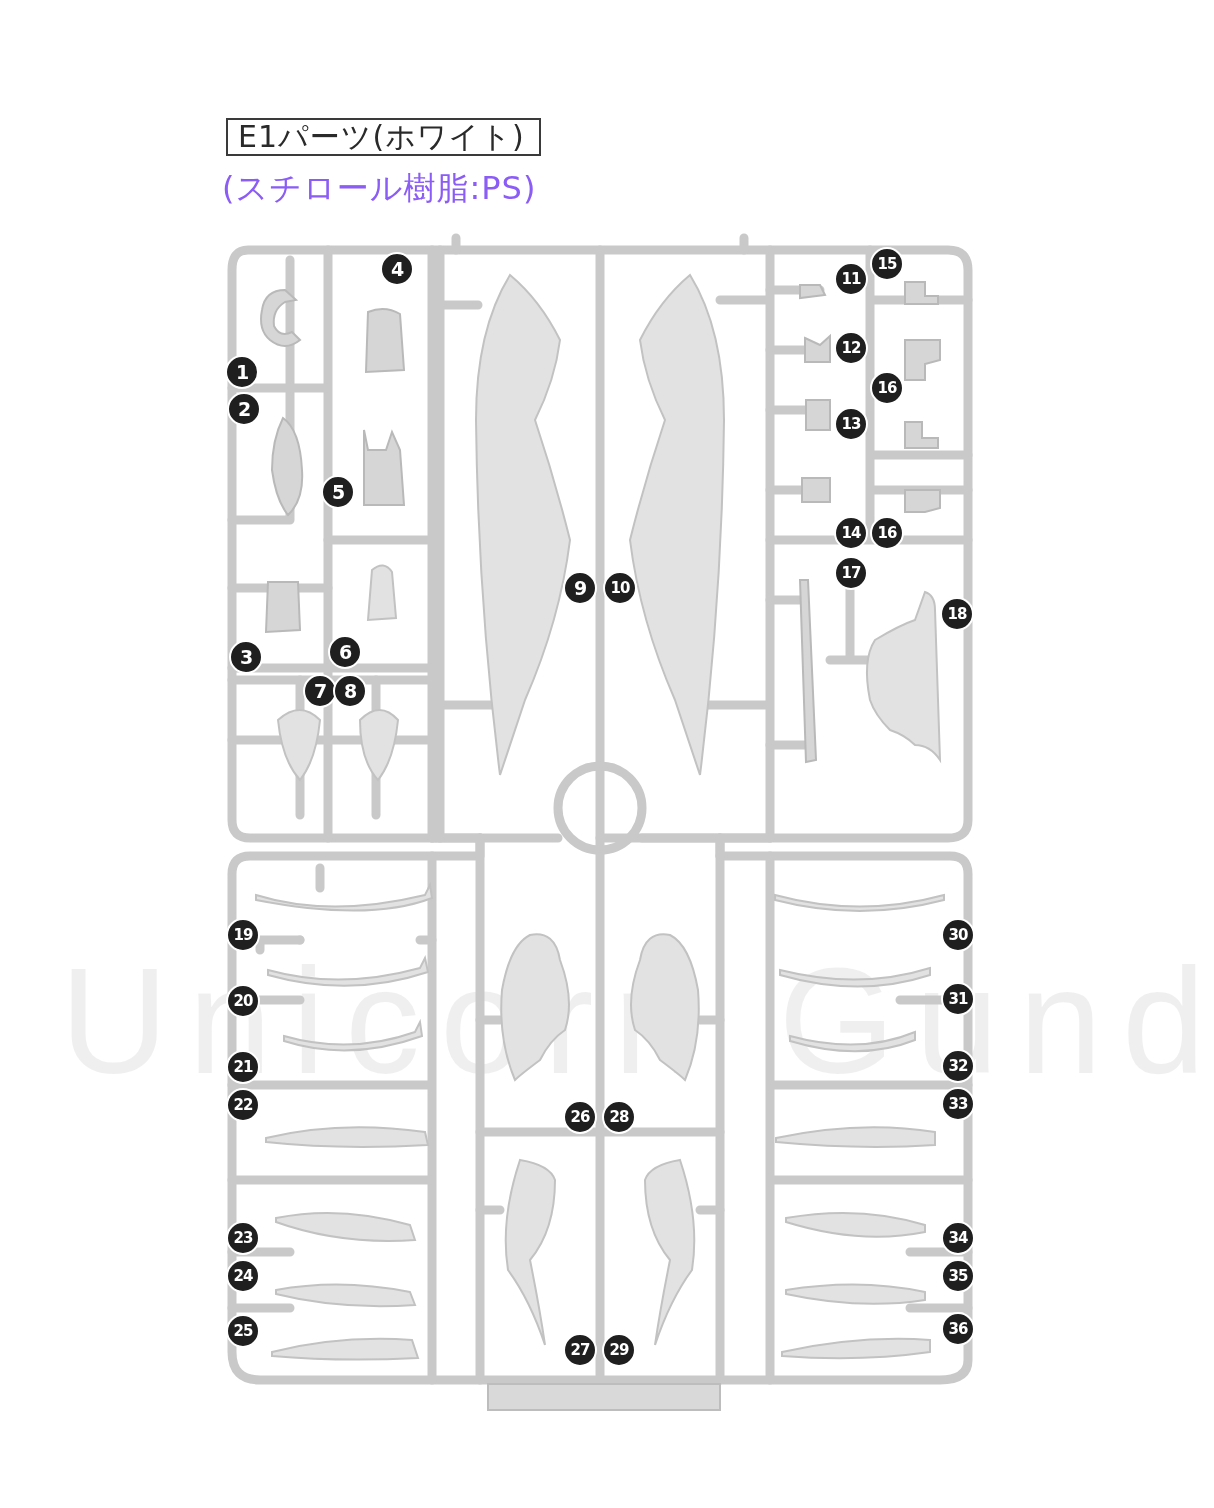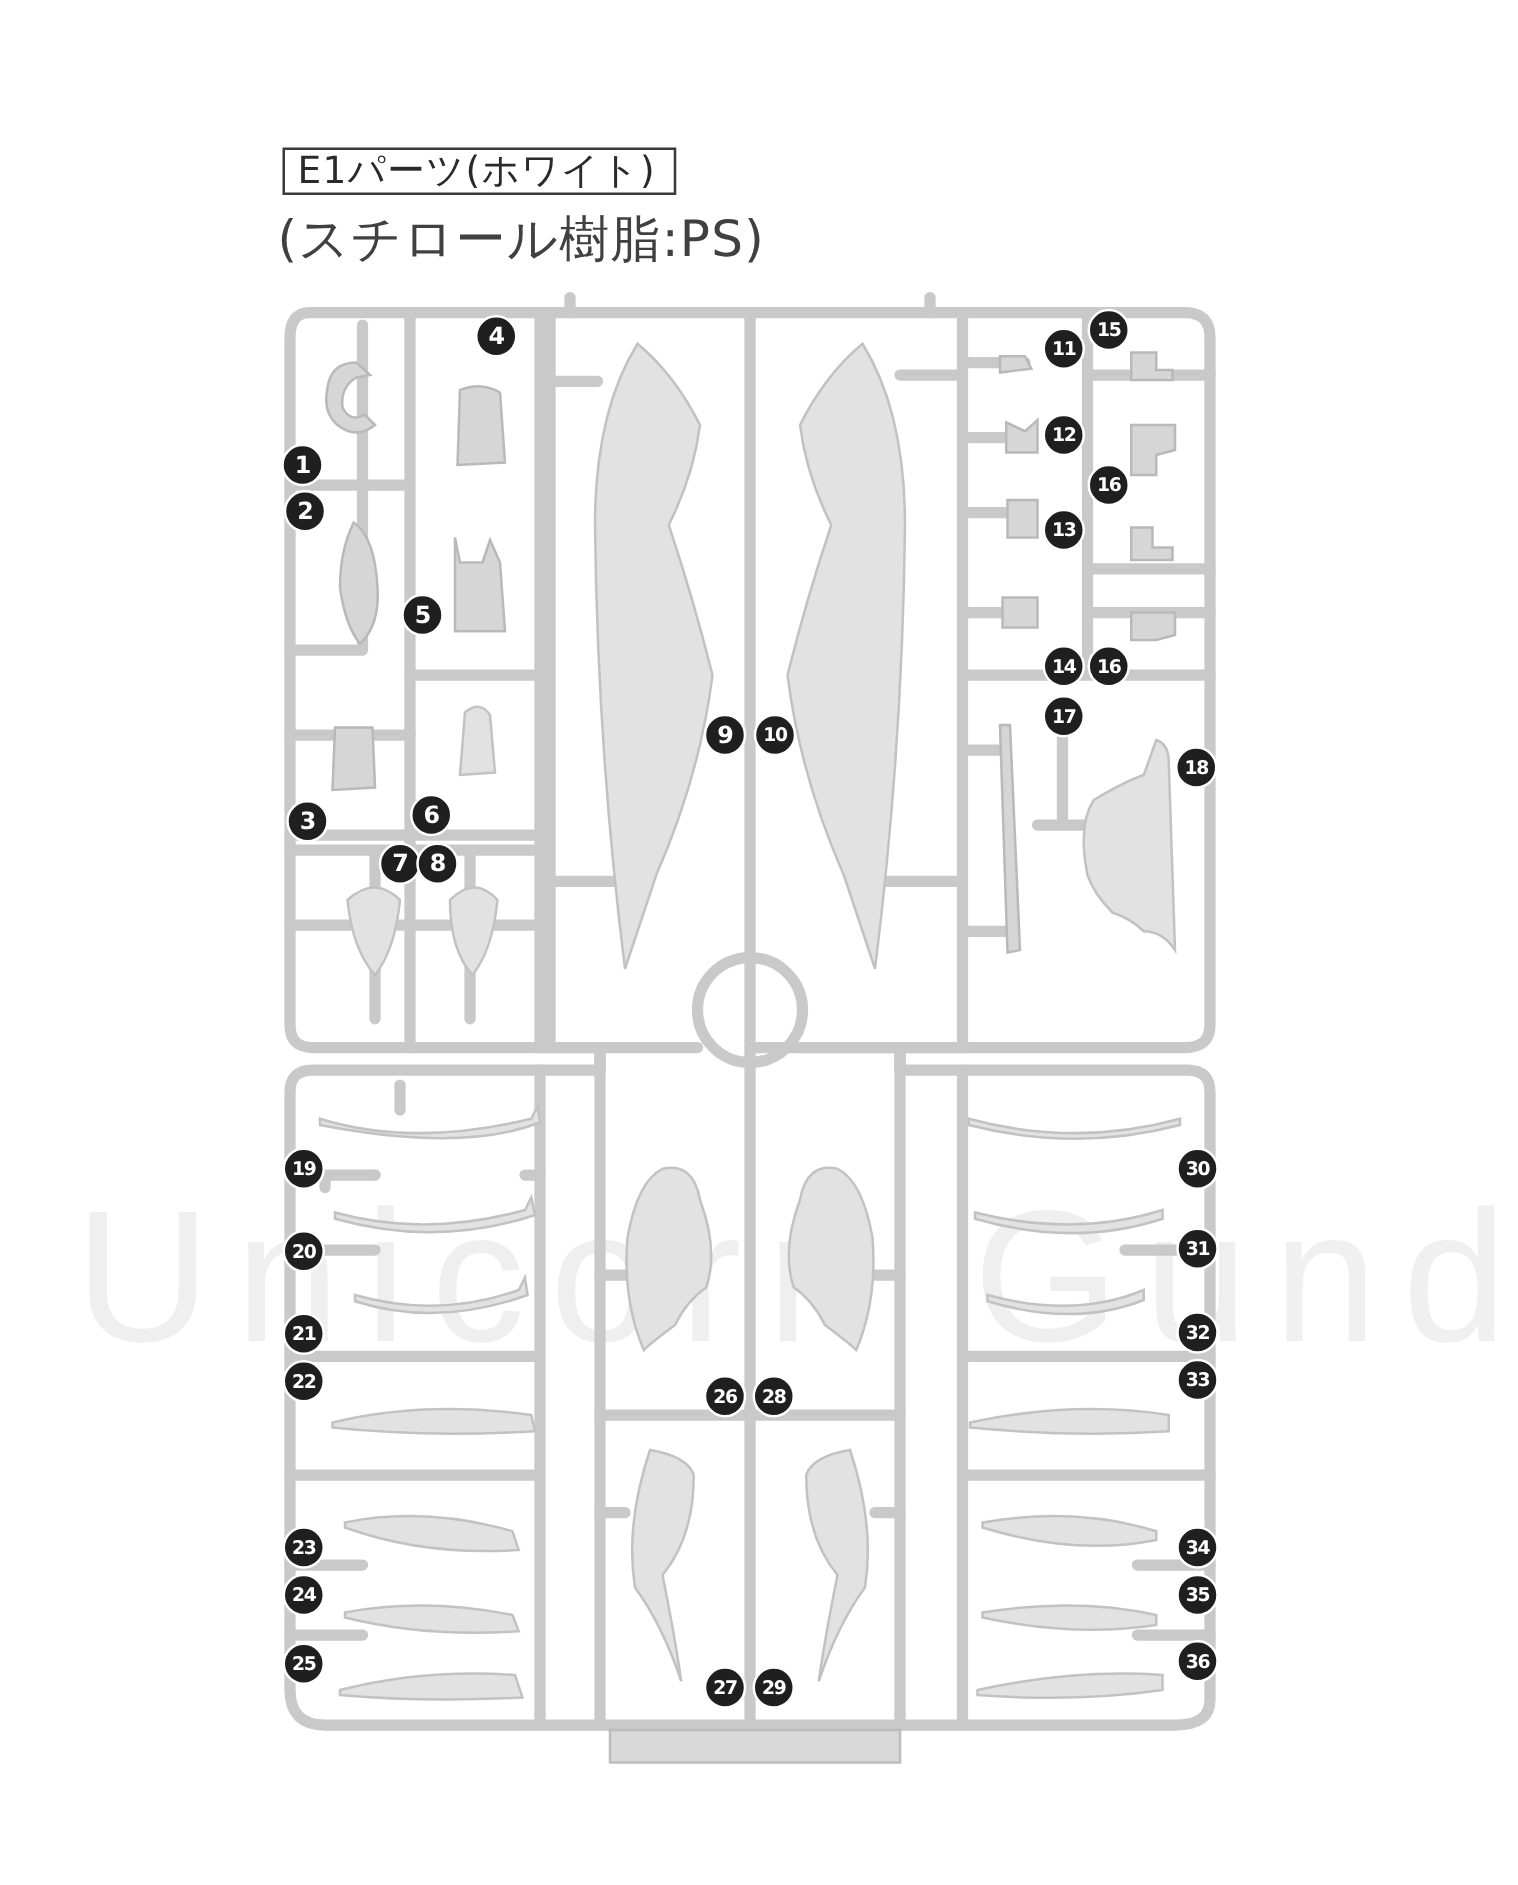--- a/index.html
+++ b/index.html
@@ -1,21 +1,21 @@
 <!DOCTYPE html>
 <html><head>
 <meta charset="utf-8">
 <style>
   html, body { margin:0; padding:0; background:#ffffff; }
   body { width:1214px; height:1508px; position:relative; overflow:hidden;
          font-family:"DejaVu Sans","Liberation Sans",sans-serif; }
   .title-box { position:absolute; left:226px; top:118px; height:34px; padding:0 14px 0 10px;
                border:2px solid #3a3a3a; display:flex; align-items:center;
                font-size:30px; color:#2a2a2a; letter-spacing:1px; line-height:1; }
-  .subtitle { position:absolute; left:222px; top:172px; font-size:40px; color:#404040;
+  .subtitle { position:absolute; left:222px; top:172px; font-size:32px; color:#8b5cf6;
               letter-spacing:1px; line-height:1; }
   .watermark { position:absolute; left:60px; top:935px; font-size:150px; color:#000;
                opacity:0.06; font-family:"Liberation Sans",sans-serif; letter-spacing:20px;
                white-space:nowrap; pointer-events:none; }
   svg.runner { position:absolute; left:0; top:0; }
   .rail { fill:none; stroke:#c9c9c9; stroke-width:9; stroke-linecap:round; stroke-linejoin:round; }
   .part { fill:#d6d6d6; stroke:#b9b9b9; stroke-width:2; }
   .part-light { fill:#e2e2e2; stroke:#c2c2c2; stroke-width:2; }
 </style>
 </head>

